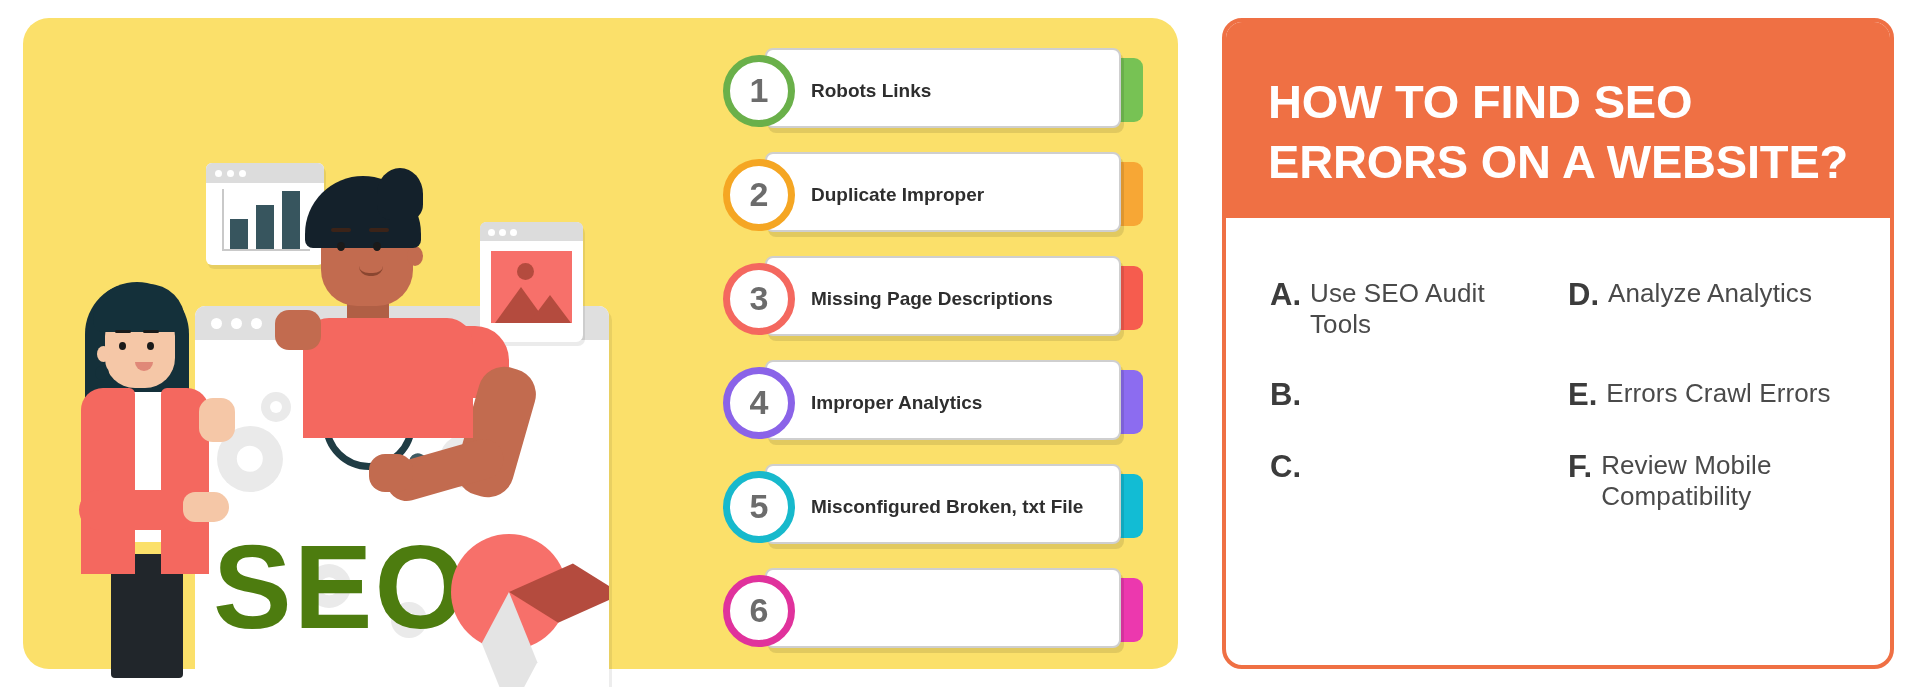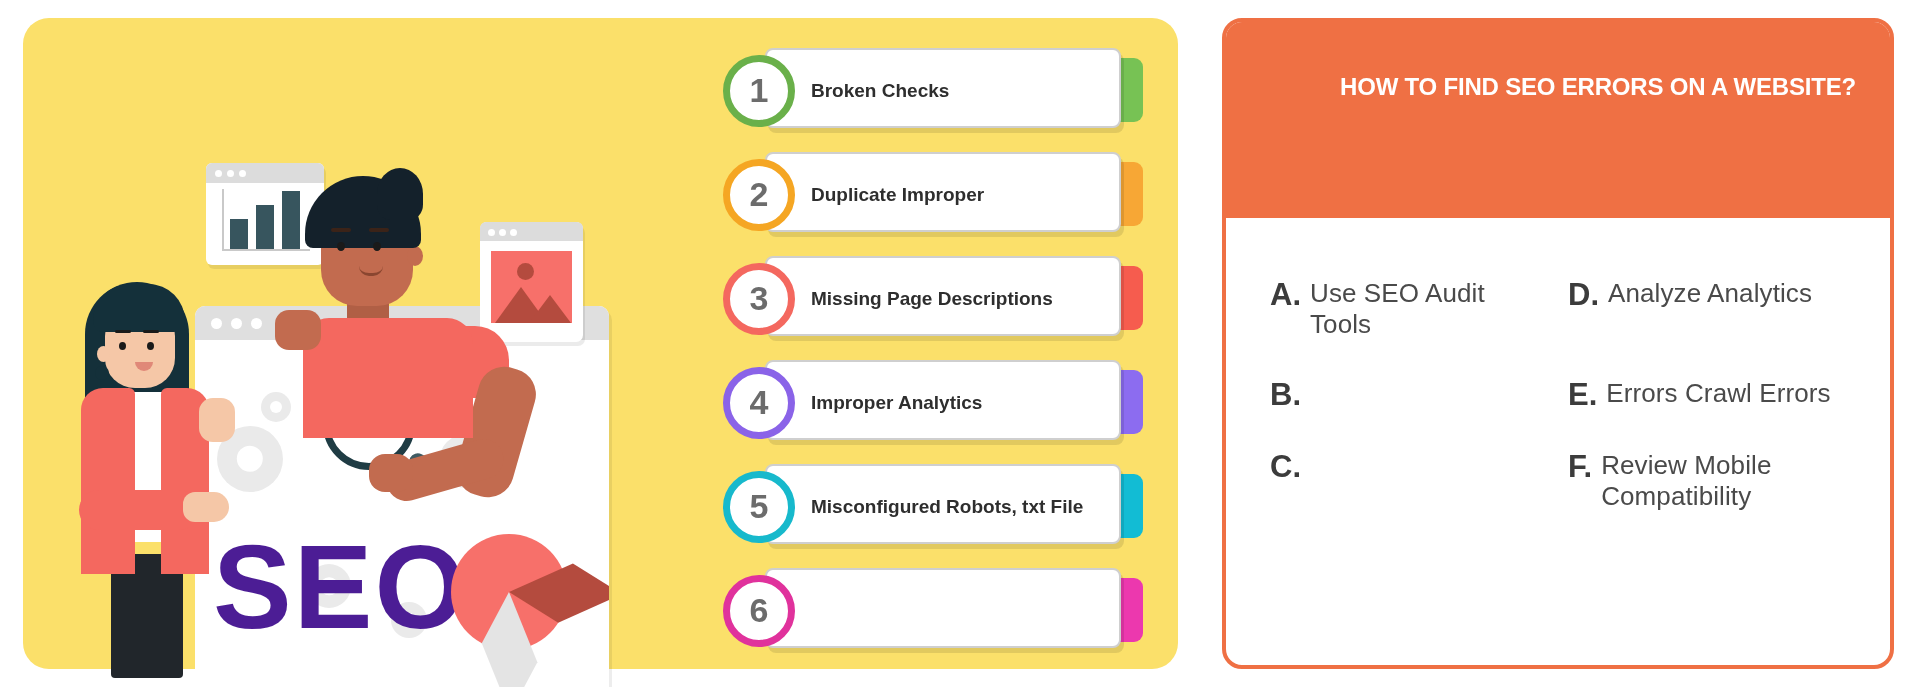--- a/index.html
+++ b/index.html
@@ -105,21 +105,21 @@
   .g1 { left: 22px; top: 120px; width: 66px; height: 66px; }
   .g2 { left: 244px; top: 128px; width: 54px; height: 54px; }
   .g3 { left: 112px; top: 258px; width: 44px; height: 44px; }
   .g4 { left: 196px; top: 296px; width: 36px; height: 36px; }
   .g5 { left: 300px; top: 272px; width: 30px; height: 30px; }
   .g6 { left: 66px; top: 86px; width: 30px; height: 30px; }
 
   .seo-text {
     position: absolute; left: 18px; top: 222px;
     font-size: 118px; font-weight: bold; letter-spacing: 2px;
-    color: #4c1d95; line-height: 1; font-family: "Liberation Sans", sans-serif;
+    color: #4d7c0f; line-height: 1; font-family: "Liberation Sans", sans-serif;
   }
   .pie { position: absolute; left: 256px; top: 228px; width: 116px; height: 116px;
          border-radius: 50%; background: #f7706a; }
   .pie .slice {
     position: absolute; left: 50%; top: 50%; width: 58px; height: 58px;
     background: #b44b3e; transform-origin: 0 0; transform: rotate(-58deg) skewY(34deg);
   }
   .pie .gap {
     position: absolute; left: 50%; top: 50%; width: 58px; height: 58px;
     background: #e4e4e4; transform-origin: 0 0; transform: rotate(28deg) skewY(40deg);
@@ -236,22 +236,22 @@
     border-radius: 20px;
     background: #ffffff;
     overflow: hidden;
   }
   .right-header {
     position: absolute; left: 0; top: 0; width: 100%; height: 196px;
     background: #ef7044;
   }
   .right-title {
     position: absolute; left: 42px; top: 50px; right: 34px;
-    font-size: 24px; font-weight: bold; color: #ffffff;
-    line-height: 1.28; letter-spacing: -0.2px; text-align: right;
+    font-size: 47px; font-weight: bold; color: #ffffff;
+    line-height: 1.28; letter-spacing: -0.2px;
   }
   .right-body {
     position: absolute; left: 0; top: 196px; width: 100%; bottom: 0;
     padding: 60px 40px 0 44px;
     display: grid;
     grid-template-columns: 1fr 1fr;
     column-gap: 16px;
     row-gap: 38px;
     align-content: start;
   }
@@ -364,21 +364,21 @@
     </div>
 
     <div class="cards">
 
       <div class="card-row">
         <div class="card-tab" style="background:#77c254"></div>
         <div class="card-box"></div>
         <div class="card-circle" style="border-color:#6ab04a">
           <span class="card-num">1</span>
         </div>
-        <div class="card-label">Broken Checks</div>
+        <div class="card-label">Robots Links</div>
       </div>
 
       <div class="card-row">
         <div class="card-tab" style="background:#f7a735"></div>
         <div class="card-box"></div>
         <div class="card-circle" style="border-color:#f5a623">
           <span class="card-num">2</span>
         </div>
         <div class="card-label">Duplicate Improper</div>
       </div>
@@ -400,21 +400,21 @@
         </div>
         <div class="card-label">Improper Analytics</div>
       </div>
 
       <div class="card-row">
         <div class="card-tab" style="background:#12bcd4"></div>
         <div class="card-box"></div>
         <div class="card-circle" style="border-color:#17b9cc">
           <span class="card-num">5</span>
         </div>
-        <div class="card-label">Misconfigured Robots, txt File</div>
+        <div class="card-label">Misconfigured Broken, txt File</div>
       </div>
 
       <div class="card-row">
         <div class="card-tab" style="background:#ec38ae"></div>
         <div class="card-box"></div>
         <div class="card-circle" style="border-color:#e0329c">
           <span class="card-num">6</span>
         </div>
       </div>
 

